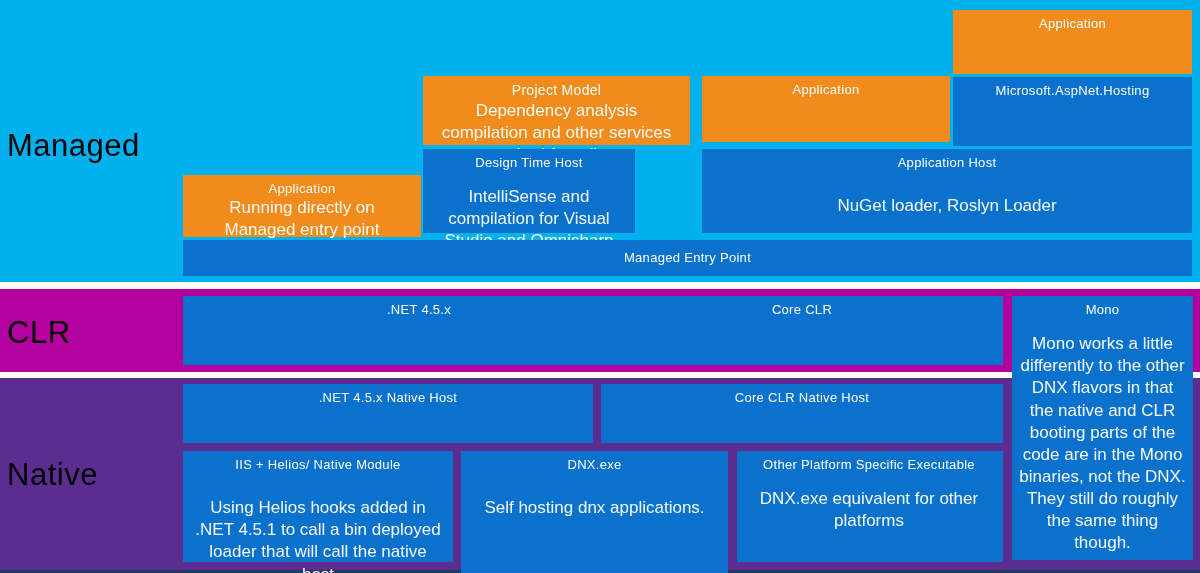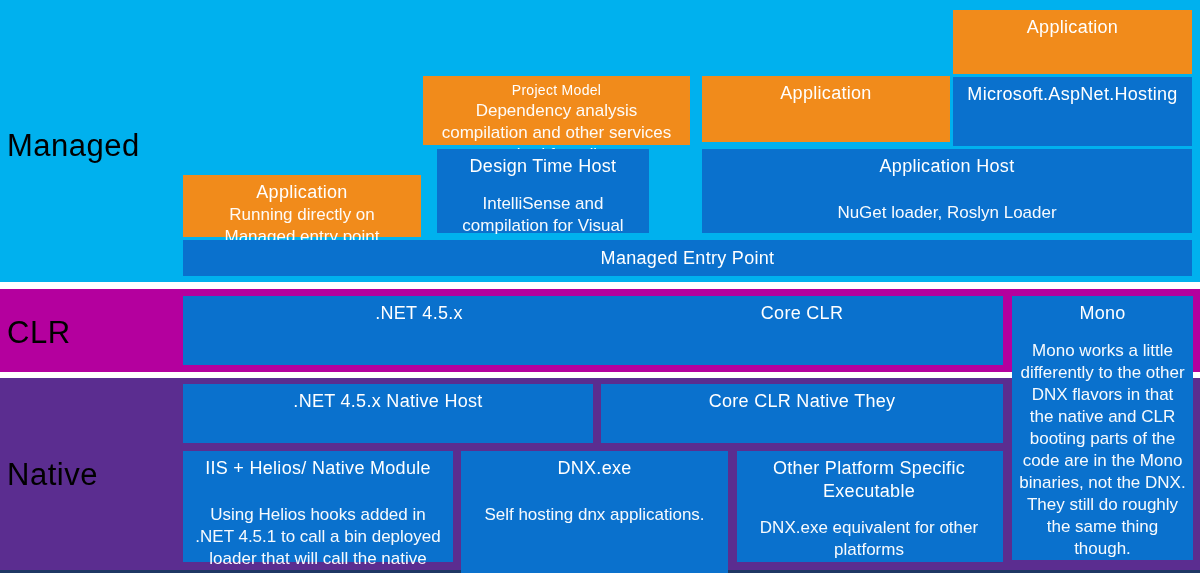--- a/index.html
+++ b/index.html
@@ -33,42 +33,42 @@
     position:absolute;
     box-sizing:border-box;
     color:#ffffff;
     text-align:center;
     padding:6px 10px;
     z-index:2;
   }
   .blue{background:#0a71cd;}
   .orange{background:#f18b1b;}
   .box-title{
-    font-size:18px;
+    font-size:13px;
     font-weight:400;
     letter-spacing:0.3px;
     line-height:1.25;
   }
   .title-lg{font-size:14px;}
   .box-sub{
     font-size:17px;
     font-weight:400;
     line-height:1.3;
     opacity:0.97;
   }
   .sub-gap{margin-top:15px;}
   .sub-gap-lg{margin-top:24px;}
   .v-center{display:flex;align-items:center;justify-content:center;}
 
   
   .b-app-top       {left:953px; top:10px;  width:239px; height:64px;}
   .b-hosting       {left:953px; top:77px;  width:239px; height:69px;}
   .b-project-model {left:423px; top:76px;  width:267px; height:69px;}
   .b-app-mid       {left:702px; top:76px;  width:248px; height:66px;}
-  .b-design-time   {left:437px; top:149px; width:212px; height:84px;}
+  .b-design-time   {left:423px; top:149px; width:212px; height:84px;}
   .b-app-host      {left:702px; top:149px; width:490px; height:84px;}
   .b-app-left      {left:183px; top:175px; width:238px; height:62px;}
   .b-entry-point   {left:183px; top:240px; width:1009px;height:36px;}
 
   
   .b-net45         {left:183px; top:296px; width:472px; height:69px;}
   .b-core-clr      {left:601px; top:296px; width:402px; height:69px;}
   .b-mono          {left:1012px;top:296px; width:181px; height:264px; z-index:3; padding:6px 6px;}
 
   
@@ -141,21 +141,21 @@
   <div class="box blue b-mono">
     <div class="box-title">Mono</div>
     <div class="box-sub sub-gap">Mono works a little differently to the other DNX flavors in that the native and CLR booting parts of the code are in the Mono binaries, not the DNX. They still do roughly the same thing though.</div>
   </div>
 
   <div class="box blue b-net45-native">
     <div class="box-title">.NET 4.5.x  Native Host</div>
   </div>
 
   <div class="box blue b-coreclr-native">
-    <div class="box-title">Core CLR Native They</div>
+    <div class="box-title">Core CLR Native Host</div>
   </div>
 
   <div class="box blue b-iis">
     <div class="box-title">IIS + Helios/ Native Module</div>
     <div class="box-sub sub-gap-lg">Using Helios hooks added in .NET 4.5.1 to call a bin deployed loader that will call the native host</div>
   </div>
 
   <div class="box blue b-dnx">
     <div class="box-title">DNX.exe</div>
     <div class="box-sub sub-gap-lg">Self hosting dnx applications.</div>

